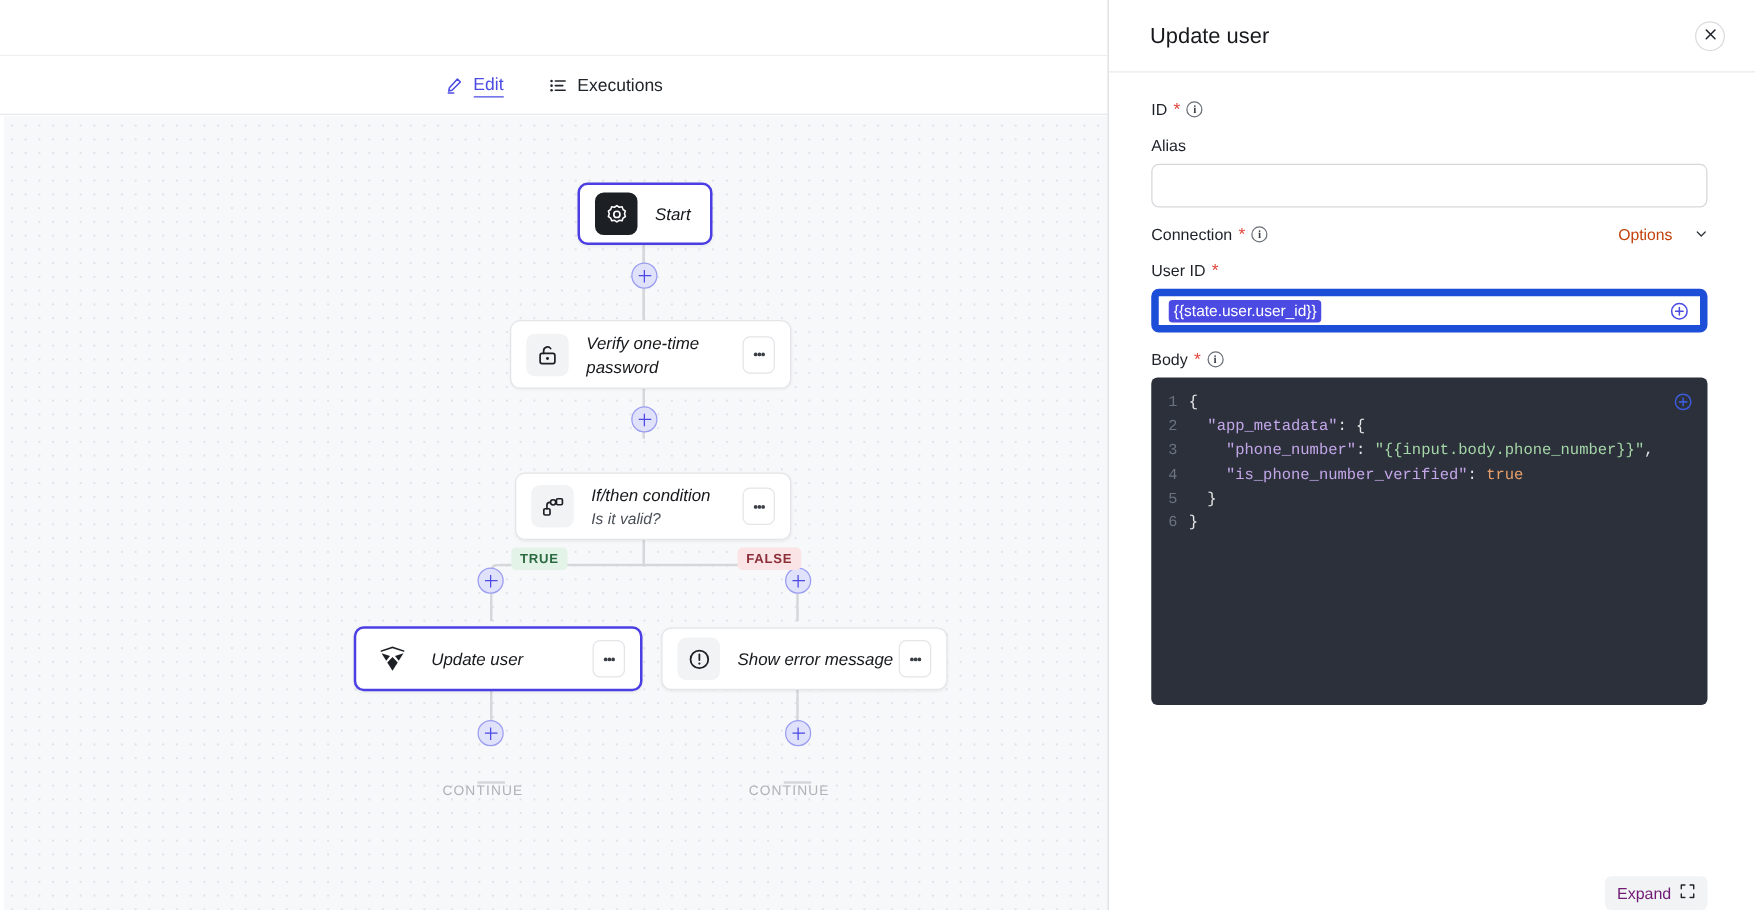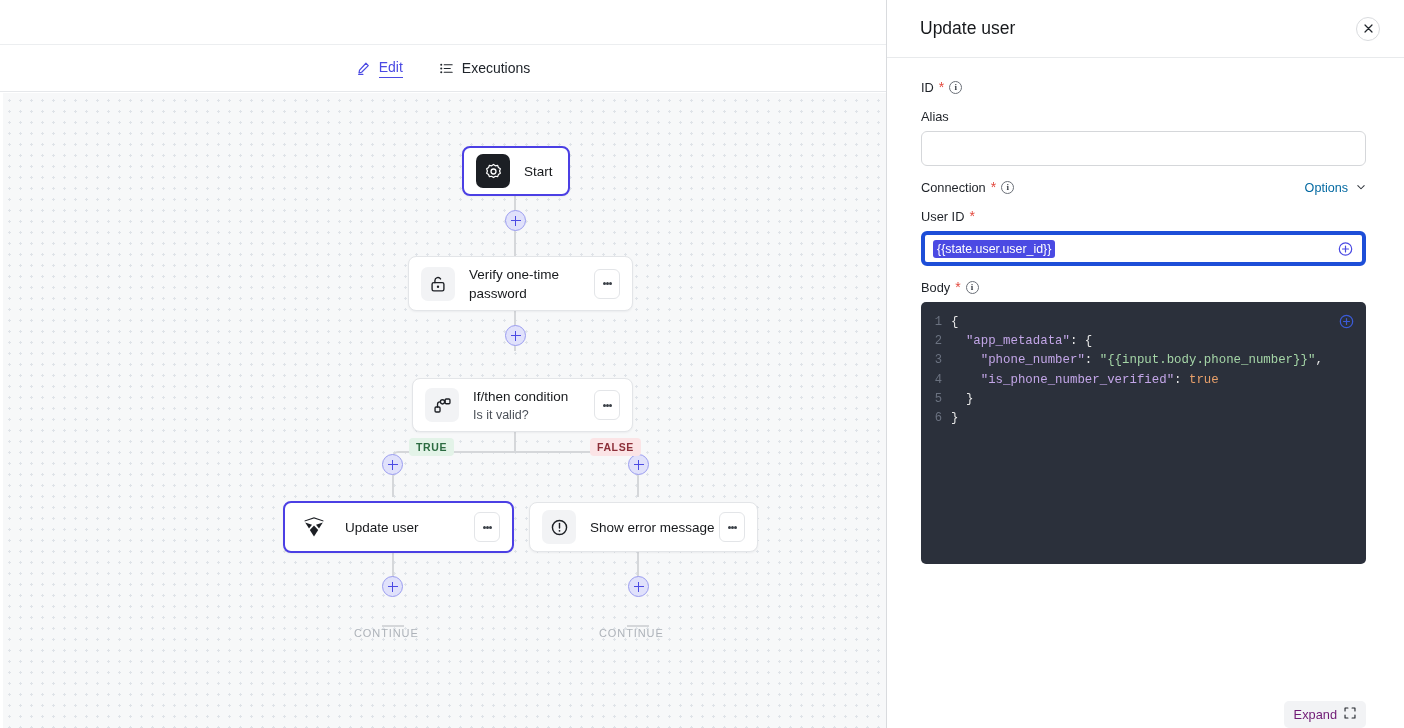--- a/index.html
+++ b/index.html
@@ -63,21 +63,21 @@
     padding: 0 12px;
     z-index: 3;
   }
   .node.selected { border: 2px solid #4b3fe4; }
   .node .nicon {
     width: 34px; height: 34px; border-radius: 7px;
     background: #f2f3f5;
     display: flex; align-items: center; justify-content: center;
     flex: 0 0 34px;
   }
-  .node .ntext { margin-left: 14px; flex: 1 1 auto; min-width: 0; }
+  .node .ntext { margin-left: 14px; flex: 1 1 auto; min-width: 0; font-style: italic; }
   .node .ntitle { font-size: 13.5px; color: #17191c; line-height: 19px; font-weight: 400; }
   .node .nsub { font-size: 12.5px; color: #4b5058; line-height: 18px; }
   .kebab {
     width: 26px; height: 30px; border: 1px solid #e3e5e8; border-radius: 6px;
     display: flex; align-items: center; justify-content: center;
     flex: 0 0 26px; background: #fff; cursor: pointer;
   }
   .kebab i { display:block; width:3px; height:3px; border-radius:50%; background:#3a3f46; margin:1.1px 0; }
 
   .edge { position: absolute; background: #d5d7da; z-index: 1; }
@@ -142,22 +142,22 @@
   }
 
   .field { margin-bottom: 14px; }
   .flabel {
     display: flex; align-items: center; gap: 5px;
     font-size: 12.8px; color: #1e2228; margin-bottom: 7px;
   }
   .flabel .req { color: #e2483d; font-size: 14px; line-height: 9px; }
   .flabel .spacer { flex: 1 1 auto; }
   .opts {
-    display: flex; align-items: center; gap: 8px;
-    font-size: 12.6px; color: #0369a1; cursor: pointer;
+    display: flex; align-items: center; gap: 18px;
+    font-size: 12.6px; color: #c2410c; cursor: pointer;
   }
   .info-i {
     display:inline-flex; align-items:center; justify-content:center;
     width:13px; height:13px; border:1.1px solid #6b7078; border-radius:50%;
     font-size:9px; font-style: normal; color:#3a3f46; line-height:1;
     font-family: "Liberation Serif", serif; font-weight: 700;
   }
 
   .inp {
     width: 100%; height: 35px;
@@ -180,21 +180,21 @@
   .select-main .sv { flex: 1 1 auto; }
   .addbtn {
     width: 35px; height: 35px; flex: 0 0 35px;
     border: 1px solid #d5d7da; border-radius: 0 6px 6px 0;
     background: #fff; display: flex; align-items: center; justify-content: center;
     font-size: 17px; color: #2b3038; cursor: pointer; line-height: 1;
   }
 
   .tokenfield {
     position: relative; width: 100%; height: 35px;
-    border: 4px solid #1d4ed8; border-radius: 6px;
+    border: 6px solid #1d4ed8; border-radius: 6px;
     display: flex; align-items: center; padding: 0 34px 0 8px;
   }
   .token {
     background: #4b4ae3; color: #ffffff;
     font-size: 12.4px; border-radius: 3px; padding: 2px 4px;
     font-family: "Liberation Sans", sans-serif;
   }
   .field-plus {
     position: absolute; right: 9px; top: 50%; transform: translateY(-50%);
     width: 15px; height: 15px; cursor: pointer;

